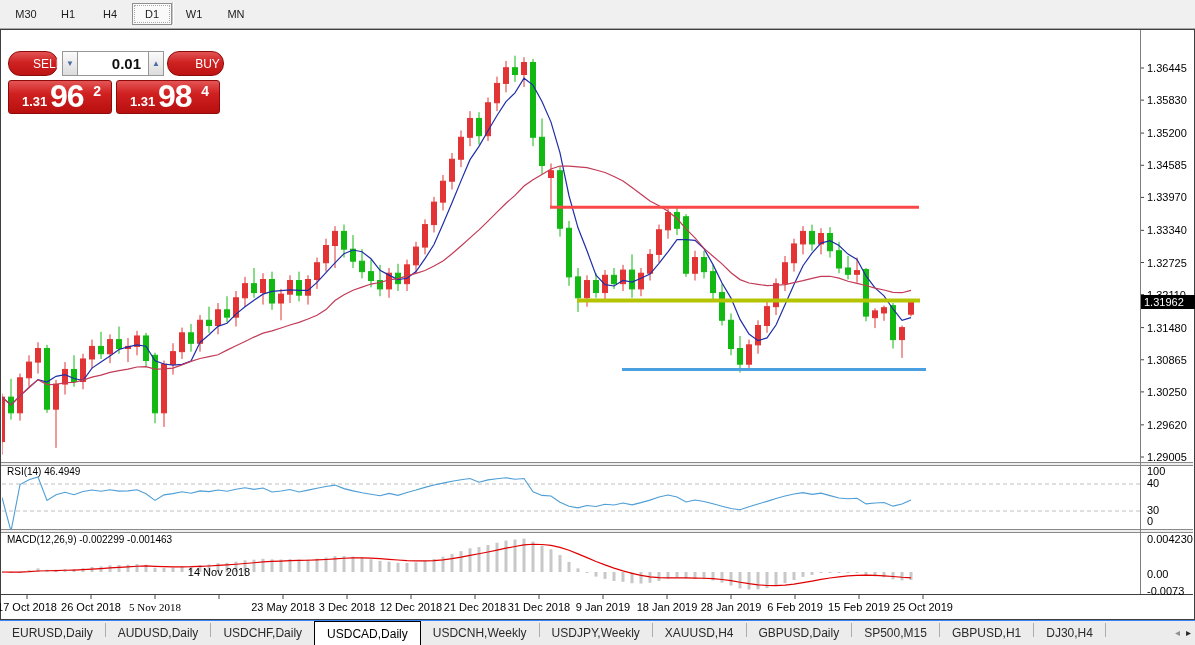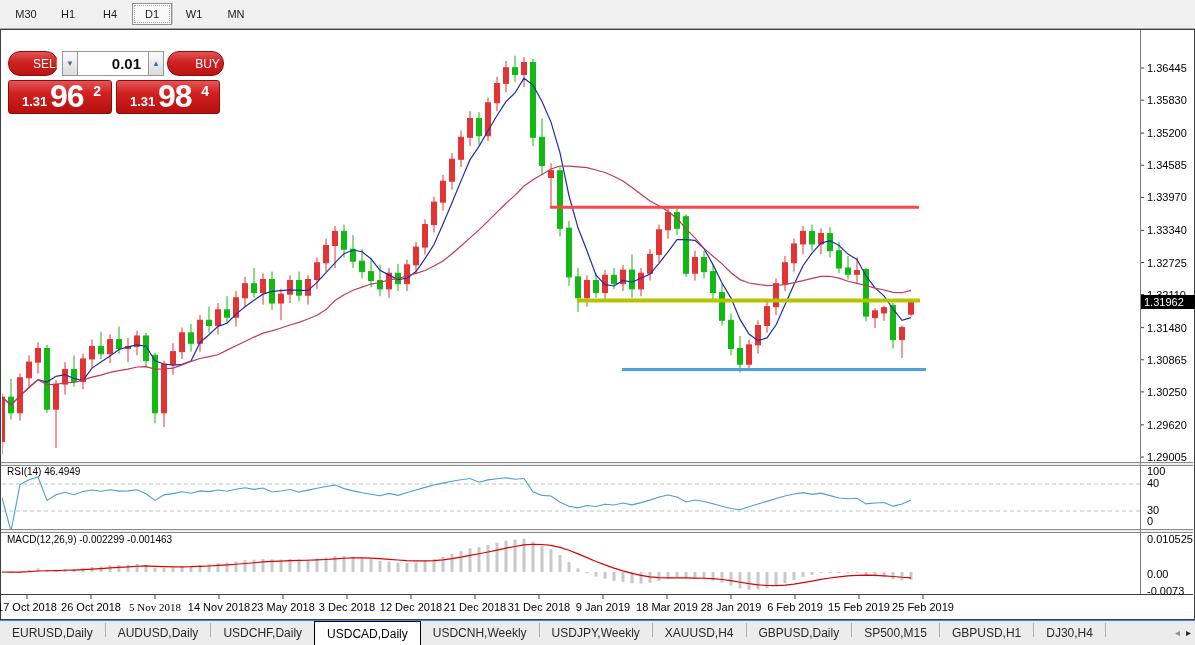--- a/index.html
+++ b/index.html
@@ -477,41 +477,41 @@
       <div class="pax" style="top: 288.655px;">1.32110</div>
       <div class="pax" style="top: 321.595px;">1.31480</div>
       <div class="pax" style="top: 353.75px;">1.30865</div>
       <div class="pax" style="top: 385.906px;">1.30250</div>
       <div class="pax" style="top: 418.845px;">1.29620</div>
       <div class="pax" style="top: 451px;">1.29005</div>
       <div class="pax" style="top: 465px;">100</div>
       <div class="pax" style="top: 477px;">40</div>
       <div class="pax" style="top: 504px;">30</div>
       <div class="pax" style="top: 515px;">0</div>
-      <div class="pax" style="top: 533px;">0.010525</div>
+      <div class="pax" style="top: 533px;">0.004230</div>
       <div class="pax" style="top: 568px;">0.00</div>
       <div class="pax" style="top: 585px;">-0.0073</div>
     </div>
   <div id="cur-tag" style="top: 295.394px;">1.31962</div>
   <div id="date-axis">
       <div class="dax" style="left: 27px; top: 601px;">17 Oct 2018</div>
       <div class="dax" style="left: 91px; top: 601px;">26 Oct 2018</div>
       <div class="dax" style="left: 155px; top: 601px; font-family: Liberation Serif, serif;">5 Nov 2018</div>
-      <div class="dax" style="left: 219px; top: 601px;">14 Nov 2018</div>
+      <div class="dax" style="left: 219px; top: 566px;">14 Nov 2018</div>
       <div class="dax" style="left: 283px; top: 601px;">23 May 2018</div>
       <div class="dax" style="left: 347px; top: 601px;">3 Dec 2018</div>
       <div class="dax" style="left: 411px; top: 601px;">12 Dec 2018</div>
       <div class="dax" style="left: 475px; top: 601px;">21 Dec 2018</div>
       <div class="dax" style="left: 539px; top: 601px;">31 Dec 2018</div>
       <div class="dax" style="left: 603px; top: 601px;">9 Jan 2019</div>
-      <div class="dax" style="left: 667px; top: 601px;">18 Mar 2019</div>
+      <div class="dax" style="left: 667px; top: 601px;">18 Jan 2019</div>
       <div class="dax" style="left: 731px; top: 601px;">28 Jan 2019</div>
       <div class="dax" style="left: 795px; top: 601px;">6 Feb 2019</div>
       <div class="dax" style="left: 859px; top: 601px;">15 Feb 2019</div>
-      <div class="dax" style="left: 923px; top: 601px;">25 Feb 2019</div>
+      <div class="dax" style="left: 923px; top: 601px;">25 Oct 2019</div>
     </div>
 
   <div id="tabbar">
     <div id="tab-row"><div class="ctab">EURUSD,Daily</div><span class="tab-sep"></span><div class="ctab">AUDUSD,Daily</div><span class="tab-sep"></span><div class="ctab">USDCHF,Daily</div><div class="ctab active">USDCAD,Daily</div><div class="ctab">USDCNH,Weekly</div><span class="tab-sep"></span><div class="ctab">USDJPY,Weekly</div><span class="tab-sep"></span><div class="ctab">XAUUSD,H4</div><span class="tab-sep"></span><div class="ctab">GBPUSD,Daily</div><span class="tab-sep"></span><div class="ctab">SP500,M15</div><span class="tab-sep"></span><div class="ctab">GBPUSD,H1</div><span class="tab-sep"></span><div class="ctab">DJ30,H4</div><span class="tab-sep"></span></div>
     <div id="tab-arrows">
       <span class="a1">◂</span><span class="a2">▸</span>
     </div>
   </div>
 </div>
 

